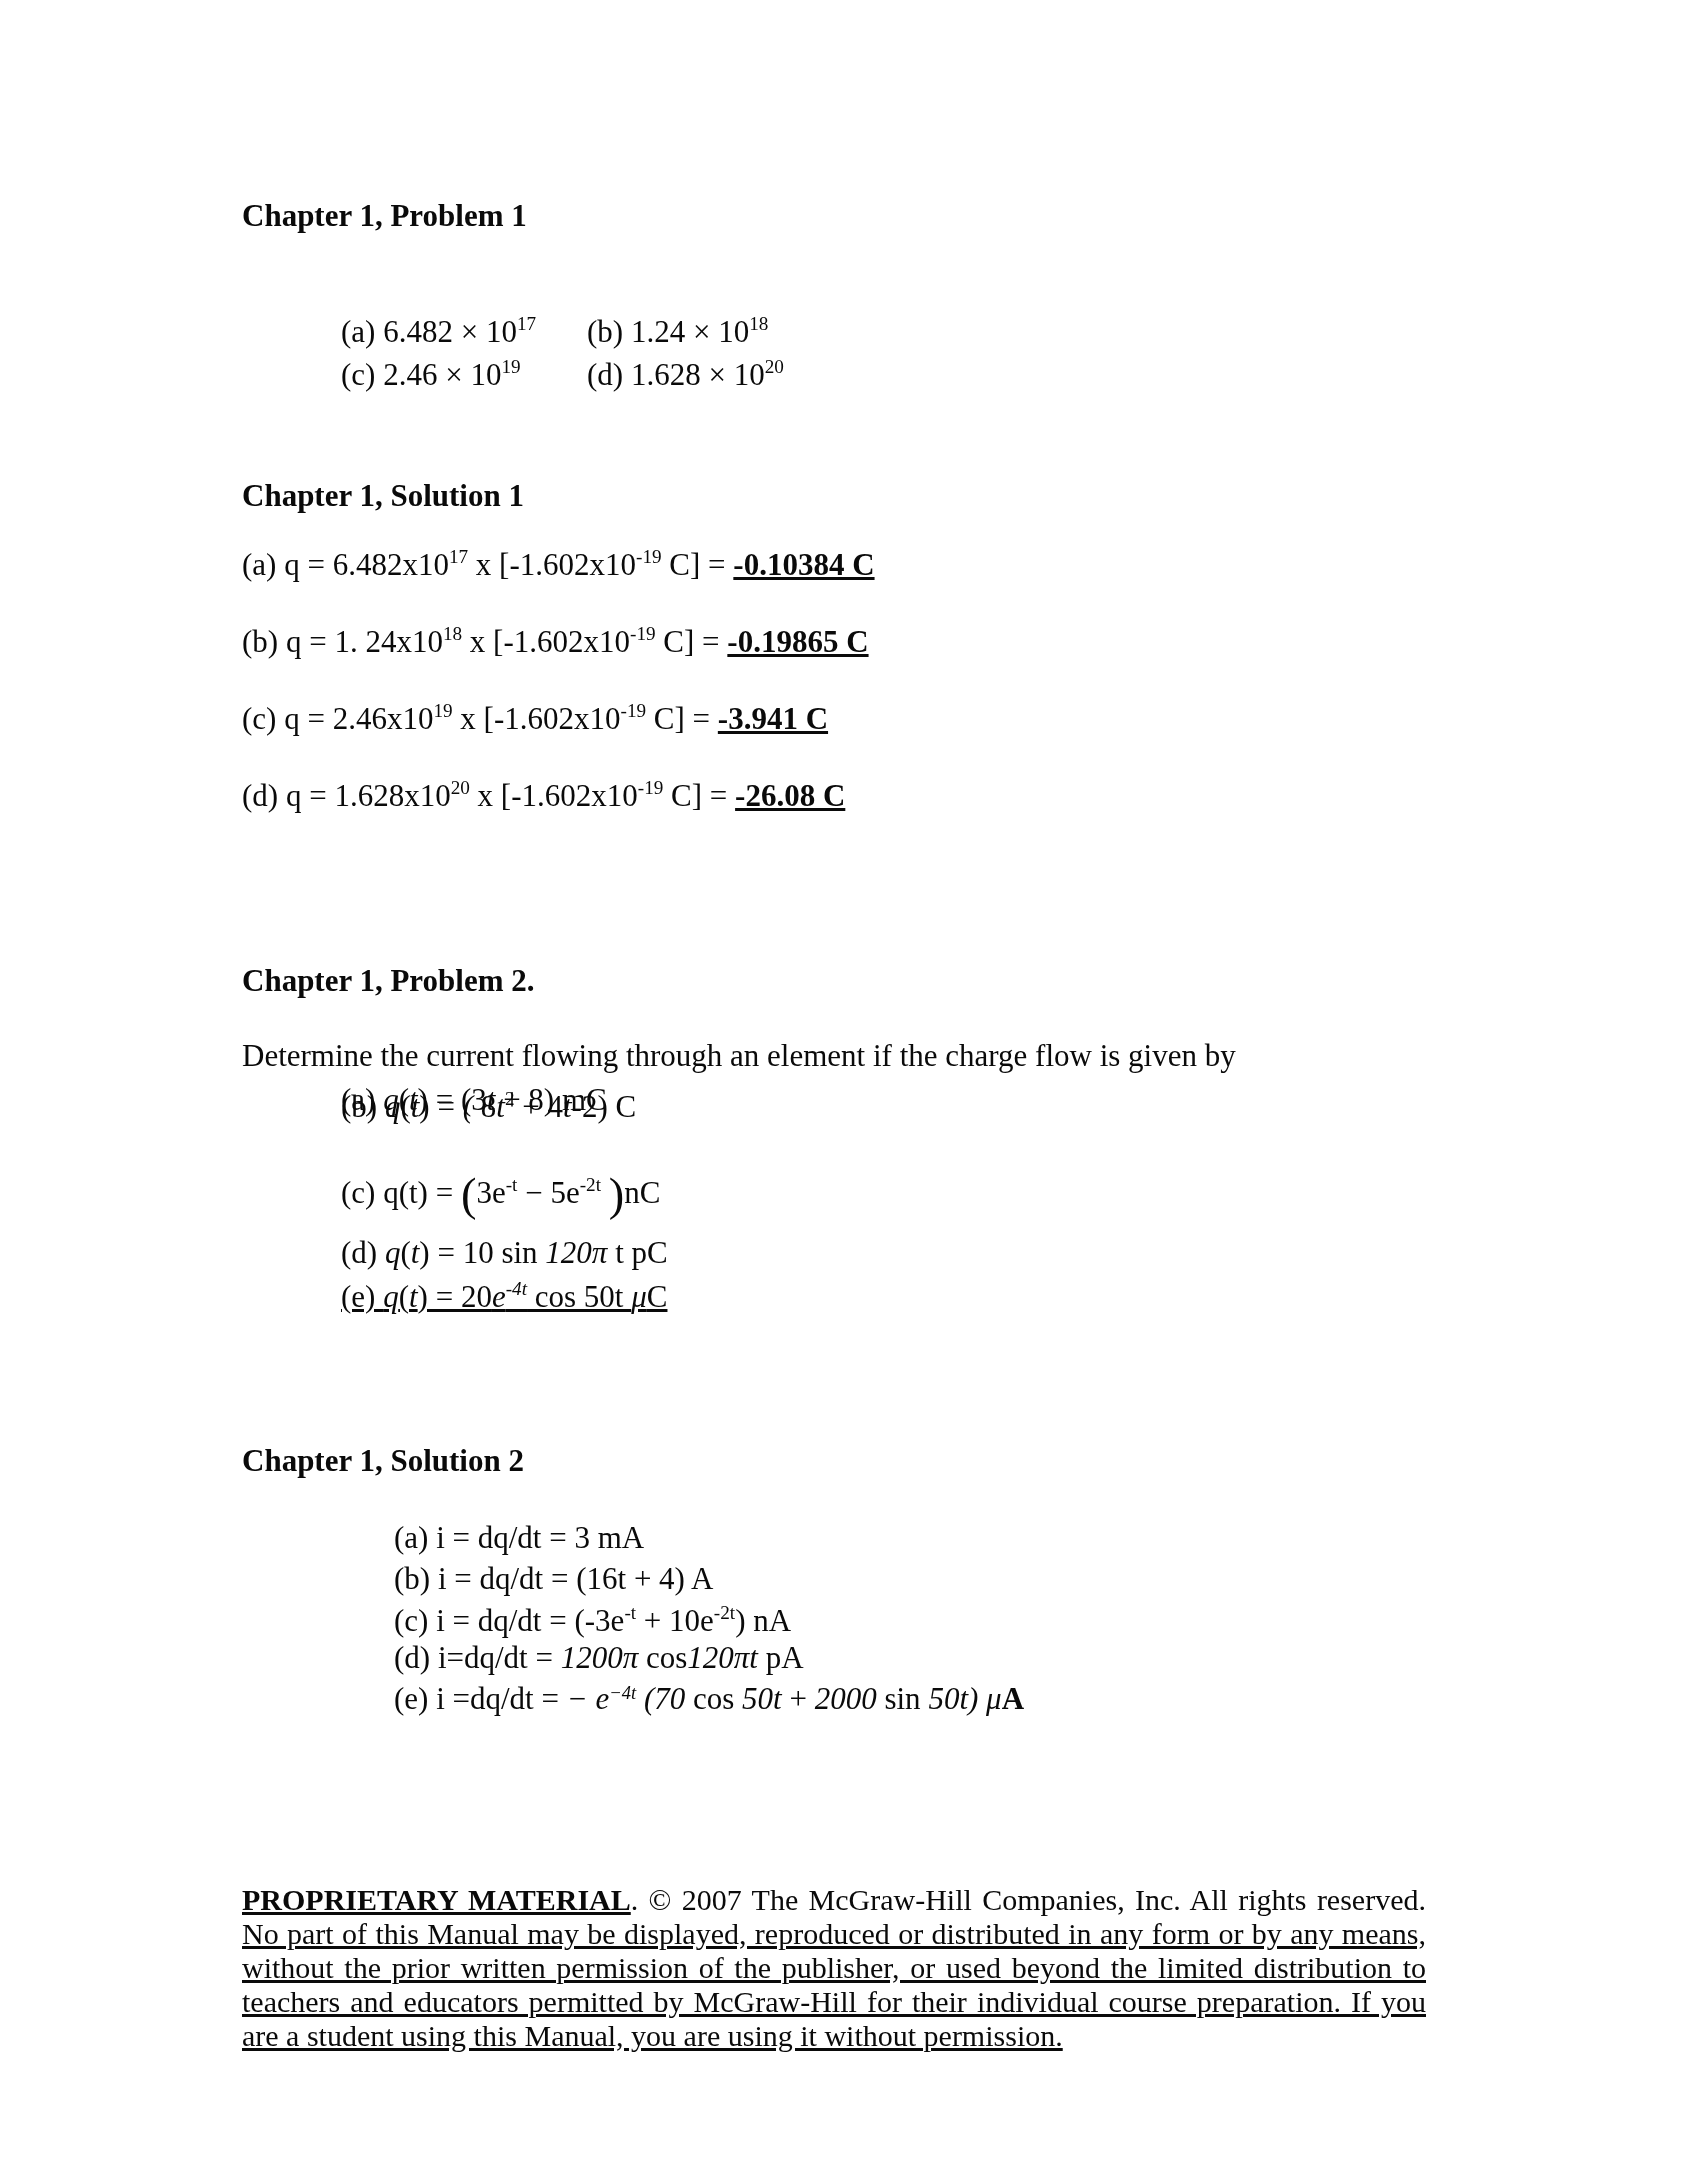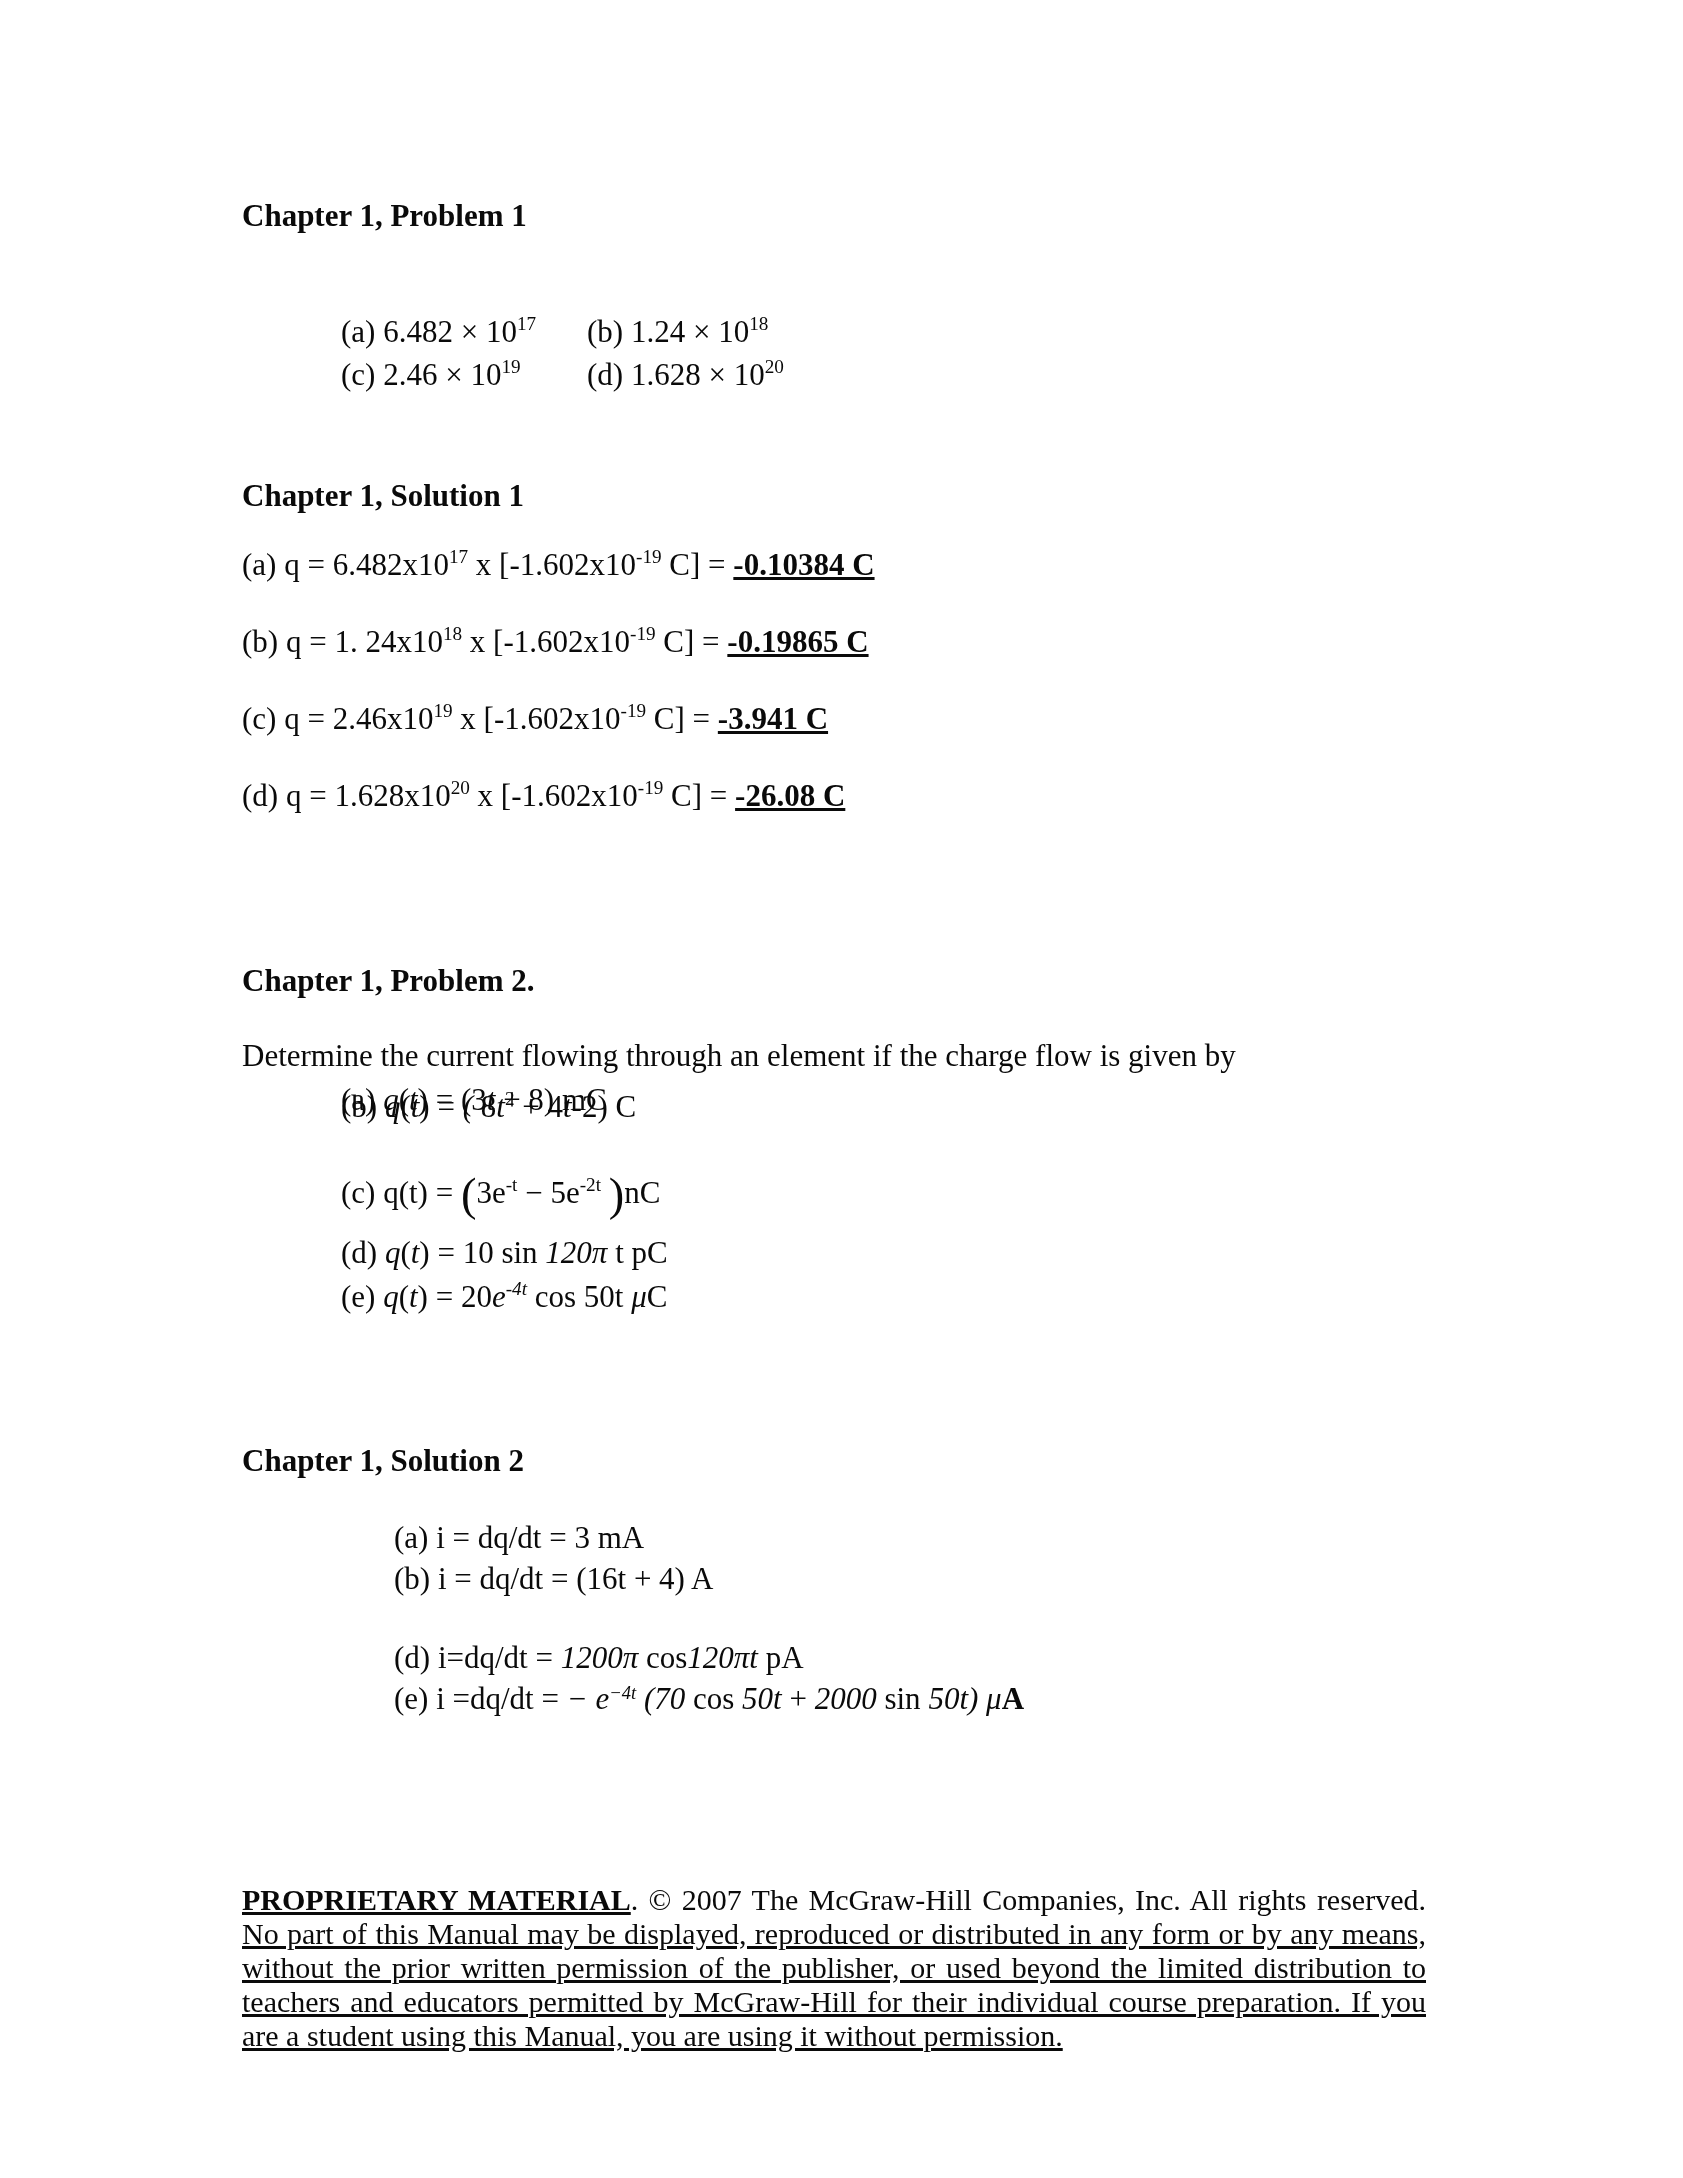--- a/index.html
+++ b/index.html
@@ -43,21 +43,21 @@
   .pos-s1a  { top: 546px;  left: 242px; }
   .pos-s1b  { top: 623px;  left: 242px; }
   .pos-s1c  { top: 700px;  left: 242px; }
   .pos-s1d  { top: 777px;  left: 242px; }
   .pos-p2h  { top: 962px;  left: 242px; }
   .pos-p2i  { top: 1037px; left: 242px; }
   .pos-p2a  { top: 1081px; left: 341px; }
   .pos-p2b  { top: 1088px; left: 341px; }
   .pos-p2c  { top: 1174px; left: 341px; }
   .pos-p2d  { top: 1234px; left: 341px; }
-  .pos-p2e  { top: 1278px; left: 341px; }
+  .pos-p2e  { top: 1278px; left: 341px; text-decoration: underline; }
   .pos-s2h  { top: 1442px; left: 242px; }
   .pos-s2a  { top: 1519px; left: 394px; }
   .pos-s2b  { top: 1560px; left: 394px; }
   .pos-s2c  { top: 1602px; left: 394px; }
   .pos-s2d  { top: 1639px; left: 394px; }
   .pos-s2e  { top: 1680px; left: 394px; }
   .pos-ftr  { top: 1883px; left: 242px; }
 </style>
 </head>
 <body>
@@ -80,19 +80,20 @@
   <div class="line pos-p2i">Determine the current flowing through an element if the charge flow is given by</div>
   <div class="line pos-p2a">(a) <span class="i">q</span>(<span class="i">t</span>) = (3<span class="i">t</span> + 8) mC</div>
   <div class="line pos-p2b">(b) <span class="i">q</span>(<span class="i">t</span>) = <span class="i">(</span> 8<span class="i">t</span><span class="sup">2</span> + 4<span class="i">t</span>-2) C</div>
   <div class="line pos-p2c">(c) q(t) = <span class="big">(</span>3e<span class="sup">-t</span> − 5e<span class="sup">-2t</span> <span class="big">)</span>nC</div>
   <div class="line pos-p2d">(d) <span class="i">q</span>(<span class="i">t</span>) = 10 sin <span class="i">120π</span> t pC</div>
   <div class="line pos-p2e">(e) <span class="i">q</span>(<span class="i">t</span>) = 20<span class="i">e</span><span class="isup">-4t</span> cos 50t <span class="i">μ</span>C</div>
 
   <h2 class="heading pos-s2h">Chapter 1, Solution 2</h2>
   <div class="line pos-s2a">(a) i = dq/dt = 3 mA</div>
   <div class="line pos-s2b">(b) i = dq/dt = (16t + 4) A</div>
+  <div class="line pos-s2c">(c) i = dq/dt = (-3e<span class="sup">-t</span> + 10e<span class="sup">-2t</span>) nA</div>
   <div class="line pos-s2d">(d) i=dq/dt = <span class="m">1200π</span> cos<span class="m">120πt</span> pA</div>
   <div class="line pos-s2e">(e) i =dq/dt = <span class="m">− e</span><span class="msup">−4t</span><span class="m"> (70 </span>cos<span class="m"> 50t</span> + <span class="m">2000 </span>sin<span class="m"> 50t</span><span class="m">) μ</span><span class="b">A</span></div>
 
   <div class="footer pos-ftr"><span class="bu">PROPRIETARY MATERIAL</span>.  © 2007 The McGraw-Hill Companies, Inc.  All rights reserved.  <span class="u">No part of this Manual may be displayed, reproduced or distributed in any form or by any means, without the prior written permission of the publisher, or used beyond the limited distribution to teachers and educators permitted by McGraw-Hill for their individual course preparation.  If you are a student using this Manual, you are using it without permission.</span></div>
 
 </div>
 
 
 </body></html>

